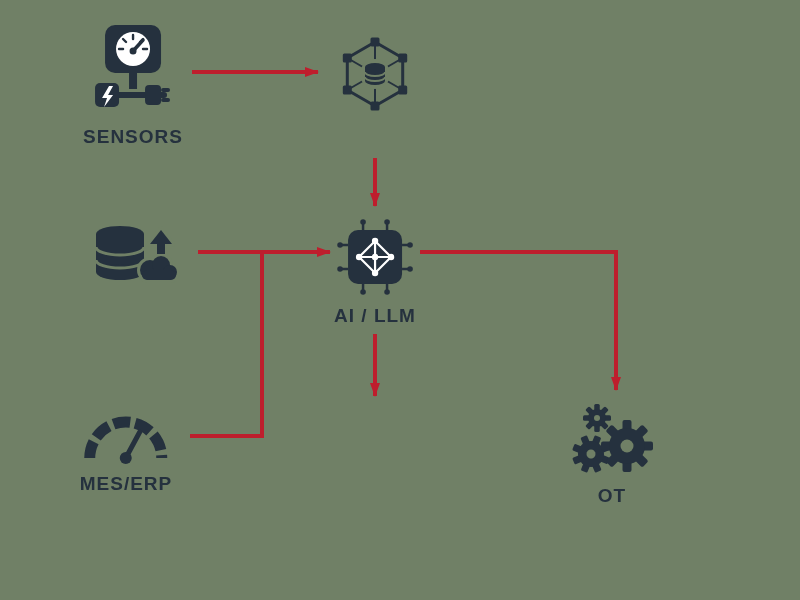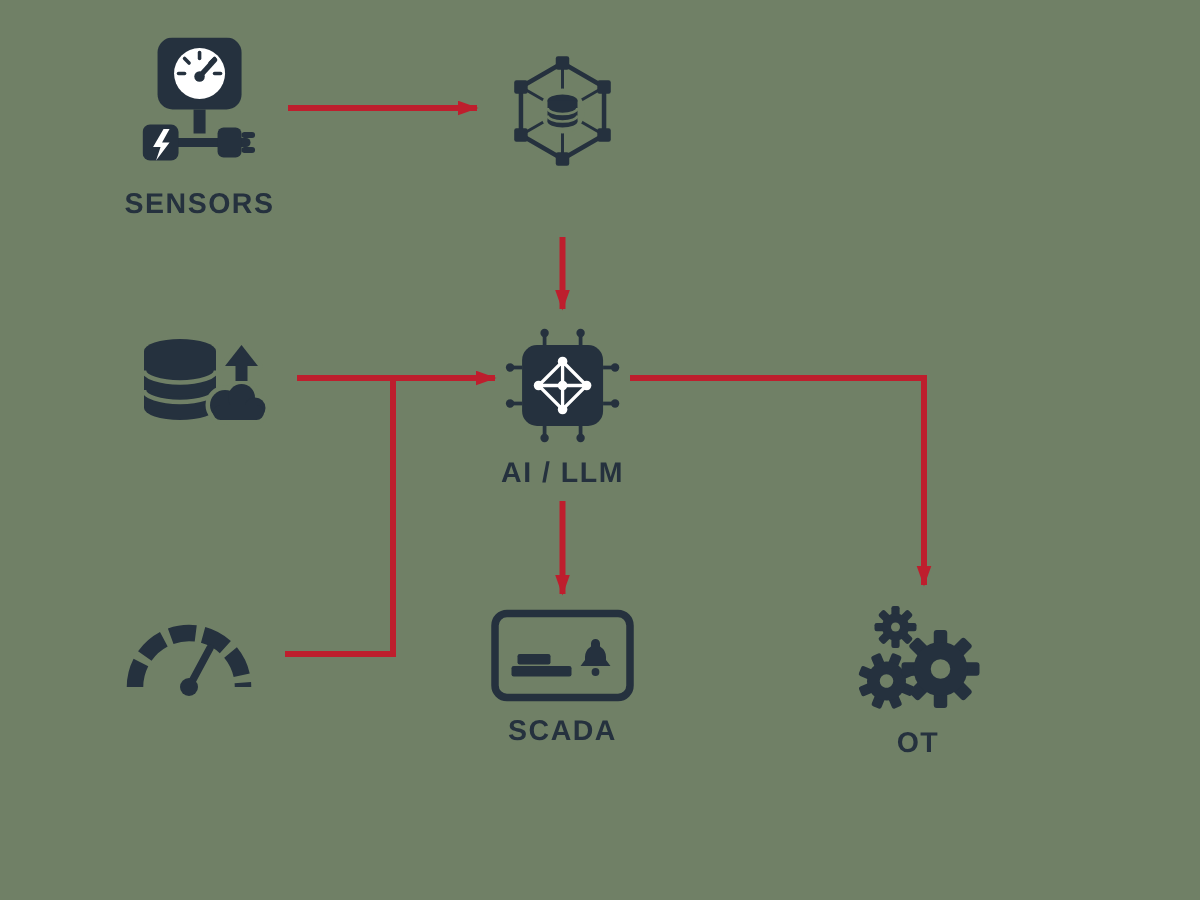--- a/index.html
+++ b/index.html
@@ -160,34 +160,23 @@
     </svg>
     <span class="label">AI / LLM</span>
   </div>
 
   <div class="node" style="left:126px;top:408px">
     <svg width="88" height="56" viewBox="0 0 88 56">
       <path d="M8 50 A36 36 0 0 1 80 50" fill="none" stroke="currentColor" stroke-width="11" stroke-dasharray="17 5"></path>
       <line x1="44" y1="50" x2="58" y2="24" stroke="currentColor" stroke-width="5" stroke-linecap="round"></line>
       <circle cx="44" cy="50" r="6" fill="currentColor"></circle>
     </svg>
-  </div>
-
-  <div class="node" style="left:375px;top:406px">
-    <svg width="96" height="62" viewBox="0 0 96 62">
-      <rect x="3" y="3" width="90" height="56" rx="8" fill="none" stroke="currentColor" stroke-width="5"></rect>
-      <g fill="currentColor">
-        <rect x="14" y="38" width="40" height="7" rx="1.5"></rect>
-        <rect x="18" y="30" width="22" height="7" rx="1.5"></rect>
-        <path d="M63 34 v-2 a8.5 8.5 0 0 1 4 -7 v-2 a3 3 0 0 1 6 0 v2 a8.5 8.5 0 0 1 4 7 v2 l3 4 h-20 z"></path>
-        <circle cx="70" cy="42" r="2.6"></circle>
-      </g>
-    </svg>
-    <span class="label">SCADA</span>
-  </div>
+    <span class="label">MES/ERP</span>
+  </div>
+
 
   <div class="node" style="left:612px;top:402px">
     <svg width="90" height="74" viewBox="0 0 90 74">
 
       <g transform="translate(30,16)">
         <g fill="currentColor">
           <rect x="-2.75" y="-14" width="5.5" height="7" rx="1.5"></rect>
           <rect x="-2.75" y="-14" width="5.5" height="7" rx="1.5" transform="rotate(45)"></rect>
           <rect x="-2.75" y="-14" width="5.5" height="7" rx="1.5" transform="rotate(90)"></rect>
           <rect x="-2.75" y="-14" width="5.5" height="7" rx="1.5" transform="rotate(135)"></rect>

